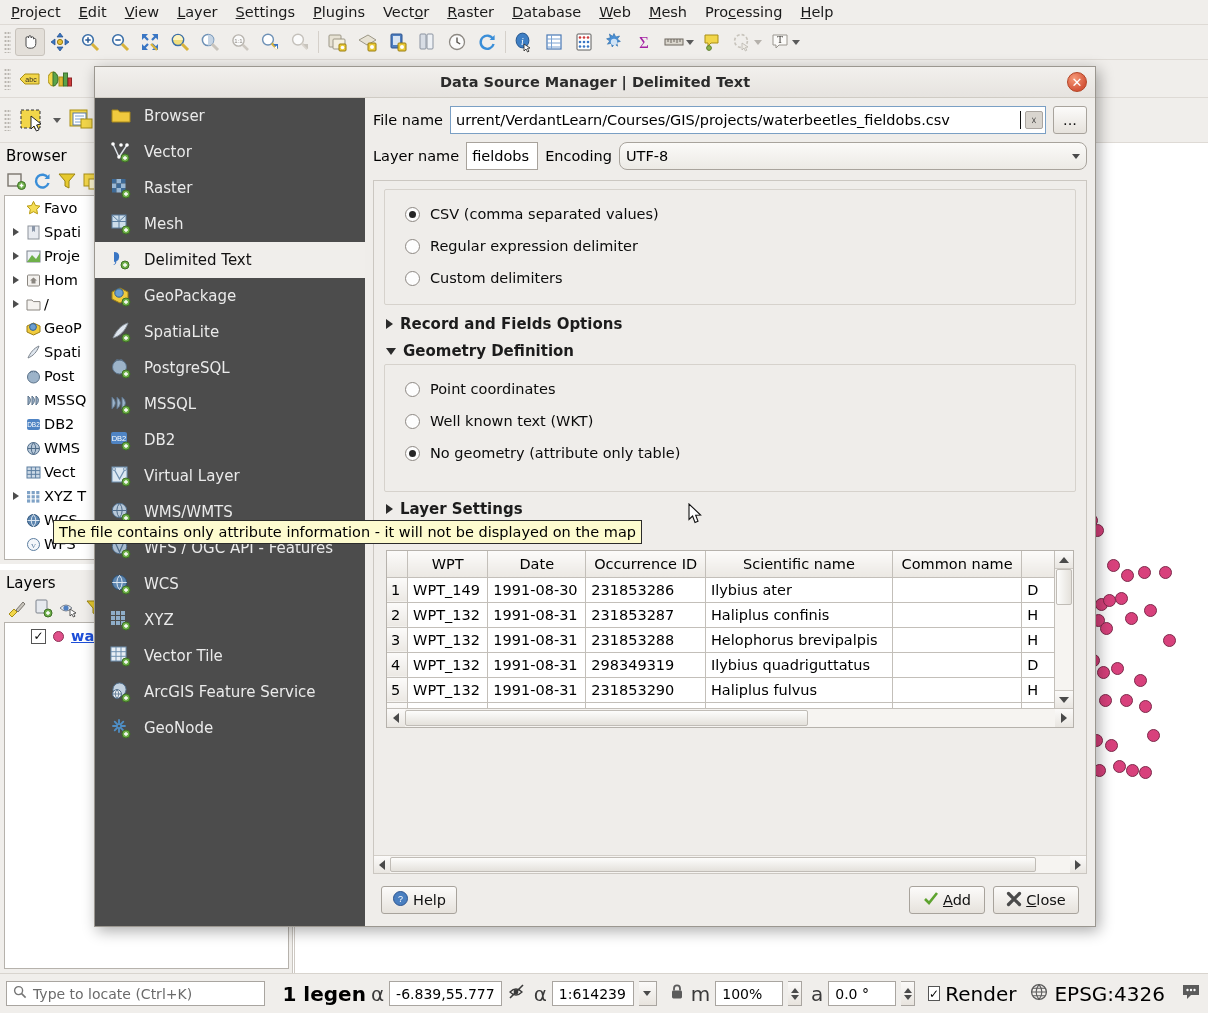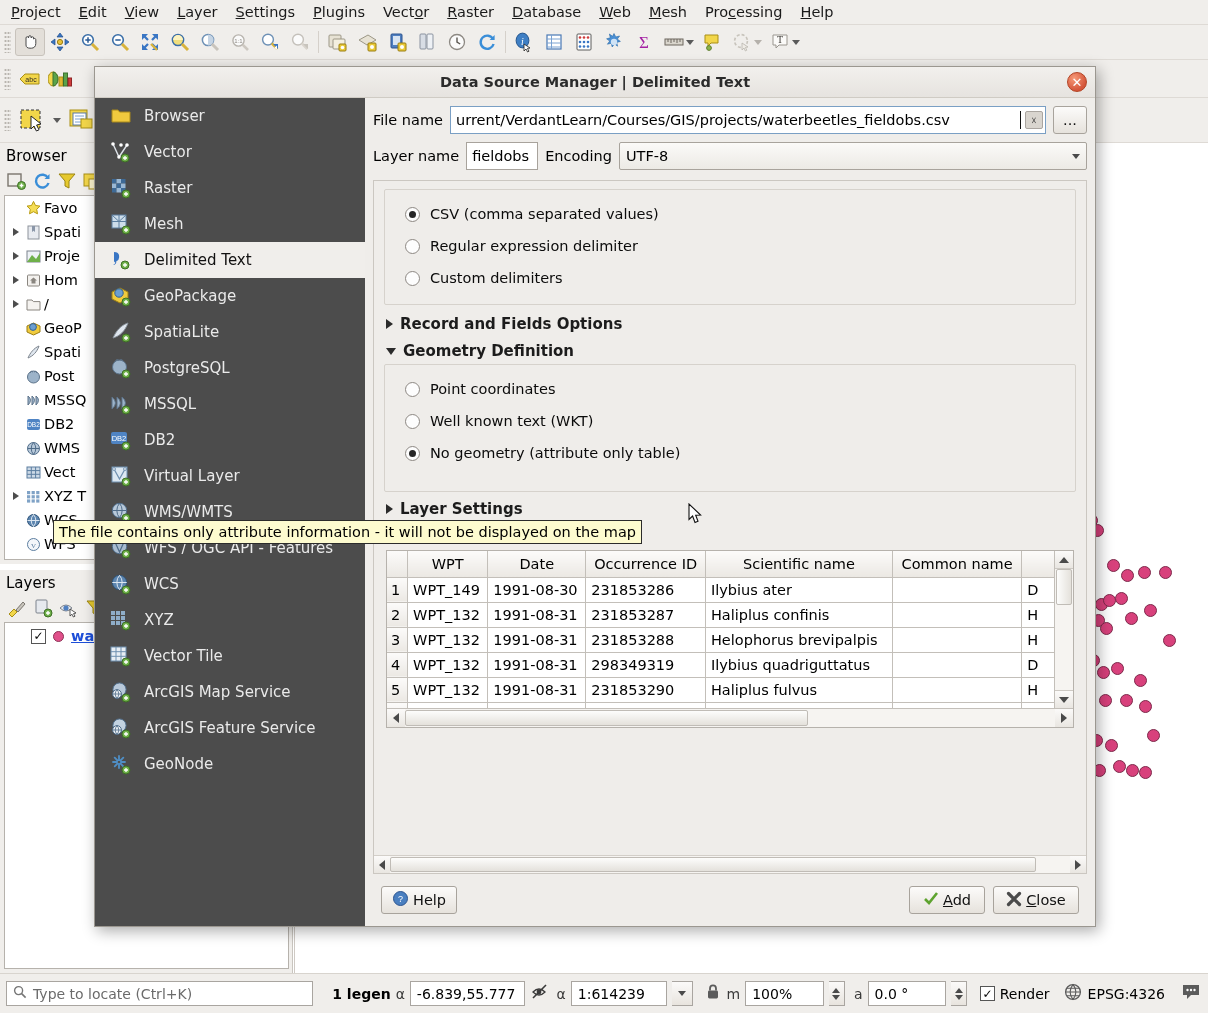--- a/index.html
+++ b/index.html
@@ -115,21 +115,21 @@
   
   #statusbar {
     position: absolute; left: 0; bottom: 0; width: 1208px; height: 40px;
     background: #f0eeeb; border-top: 1px solid #d8d4ce;
     display: flex; align-items: center; padding: 0 6px; gap: 5px;
   }
   .sb-input {
     height: 25px; background: #fff; border: 1px solid #a9a5a0;
     display: flex; align-items: center; padding: 0 6px; font-size: 14px; color: #000;
   }
-  .sb-label { font-size: 14px; color: #000; white-space: nowrap; }
+  .sb-label { font-size: 20px; color: #000; white-space: nowrap; }
   .spin {
     display: flex; flex-direction: column; justify-content: center;
     width: 17px; height: 25px; border: 1px solid #a9a5a0; border-left: none;
     background: linear-gradient(#fbfaf9,#e8e4de);
   }
   .spin i {
     width: 0; height: 0; border-left: 4px solid transparent;
     border-right: 4px solid transparent; margin: 1px auto;
   }
   .spin i.up { border-bottom: 5px solid #4a4a4a; }
@@ -191,21 +191,21 @@
     display: flex; align-items: center; justify-content: center; margin-left: 3px;
   }
   .btn {
     background: linear-gradient(#fcfbfa,#e6e2dc); border: 1px solid #a8a39c;
     border-radius: 3px; font-size: 14.5px; color: #111;
     display: flex; align-items: center; justify-content: center;
     padding: 0 10px; height: 28px; gap: 4px; white-space: nowrap;
   }
   .combo {
     flex: 1; height: 28px; background: linear-gradient(#fbfaf8,#eceae5);
-    border: 1px solid #a8a39c; border-radius: 2px;
+    border: 1px solid #a8a39c; border-radius: 8px;
     display: flex; align-items: center; padding: 0 6px;
     font-size: 14.5px; color: #000; justify-content: space-between;
   }
   .combo i {
     width: 0; height: 0; border-left: 4.5px solid transparent;
     border-right: 4.5px solid transparent; border-top: 5px solid #4a4a4a;
   }
 
   #scroll-area {
     flex: 1; background: #efedea; border: 1px solid #cbc7c1;
@@ -1069,32 +1069,20 @@
         <div class="side-item">
           <span class="side-ic">
               <svg width="22" height="22" viewBox="0 0 22 22">
                 <rect x="1" y="2" width="15" height="14" fill="#e8eef4" stroke="#6f90b0"></rect>
                 <path d="M6 2v14M11 2v14M1 6.7h15M1 11.3h15" stroke="#6f90b0"></path>
                 <circle cx="16" cy="17" r="4" fill="#6fb04a" stroke="#3c6f24"></circle>
                 <path d="M14 17h4M16 15v4" stroke="#fff" stroke-width="1.3"></path>
               </svg>
             </span>
           <span>Vector Tile</span>
-        </div>
-        <div class="side-item">
-          <span class="side-ic">
-              <svg width="22" height="22" viewBox="0 0 22 22">
-                <circle cx="9.5" cy="8.5" r="6.6" fill="#b8c9da" stroke="#4f6c89"></circle>
-                <circle cx="7" cy="13" r="4.4" fill="#e9edf1" stroke="#4f6c89"></circle>
-                <path d="M2.6 13h8.8M7 8.6 a7 7 0 0 1 0 8.8 a7 7 0 0 1 0-8.8z" fill="none" stroke="#4f6c89" stroke-width=".8"></path>
-                <circle cx="16" cy="17" r="4" fill="#6fb04a" stroke="#3c6f24"></circle>
-                <path d="M14 17h4M16 15v4" stroke="#fff" stroke-width="1.3"></path>
-              </svg>
-            </span>
-          <span>ArcGIS Map Service</span>
         </div>
         <div class="side-item">
           <span class="side-ic">
               <svg width="22" height="22" viewBox="0 0 22 22">
                 <circle cx="9.5" cy="8.5" r="6.6" fill="#c3d2e0" stroke="#4f6c89"></circle>
                 <circle cx="7" cy="13" r="4.4" fill="#e9edf1" stroke="#4f6c89"></circle>
                 <path d="M2.6 13h8.8M7 8.6 a7 7 0 0 1 0 8.8 a7 7 0 0 1 0-8.8z" fill="none" stroke="#4f6c89" stroke-width=".8"></path>
                 <circle cx="16" cy="17" r="4" fill="#6fb04a" stroke="#3c6f24"></circle>
                 <path d="M14 17h4M16 15v4" stroke="#fff" stroke-width="1.3"></path>
               </svg>

